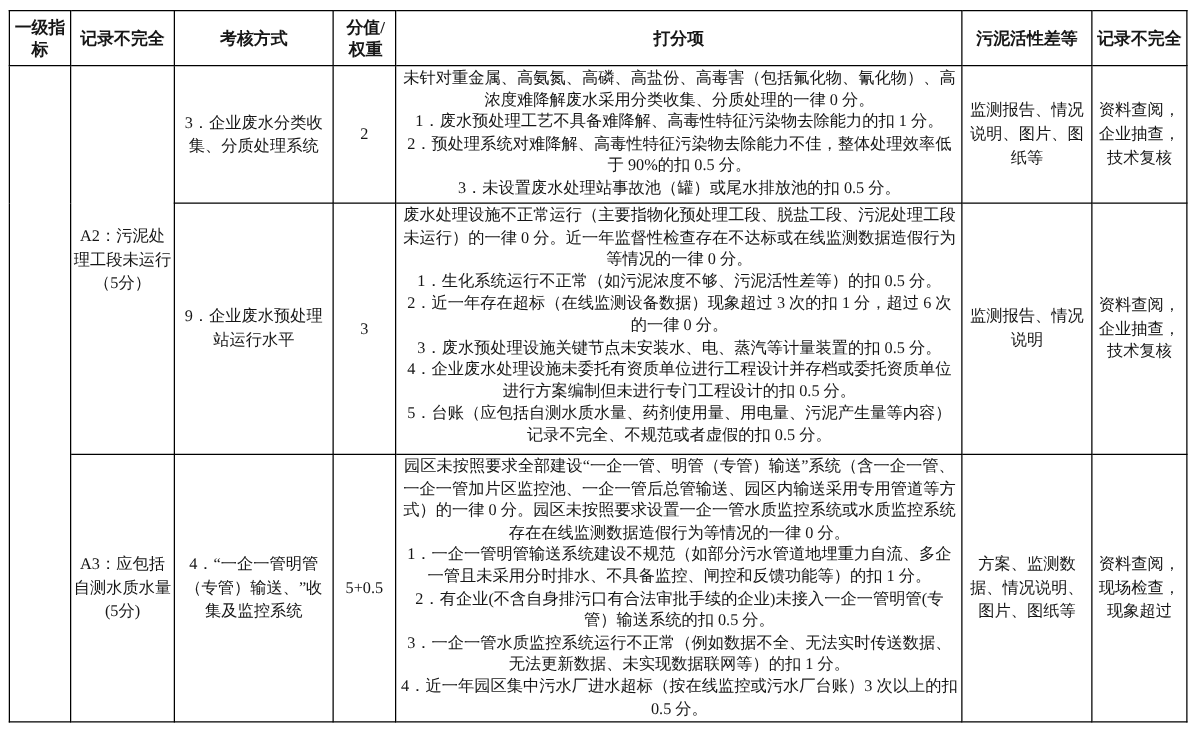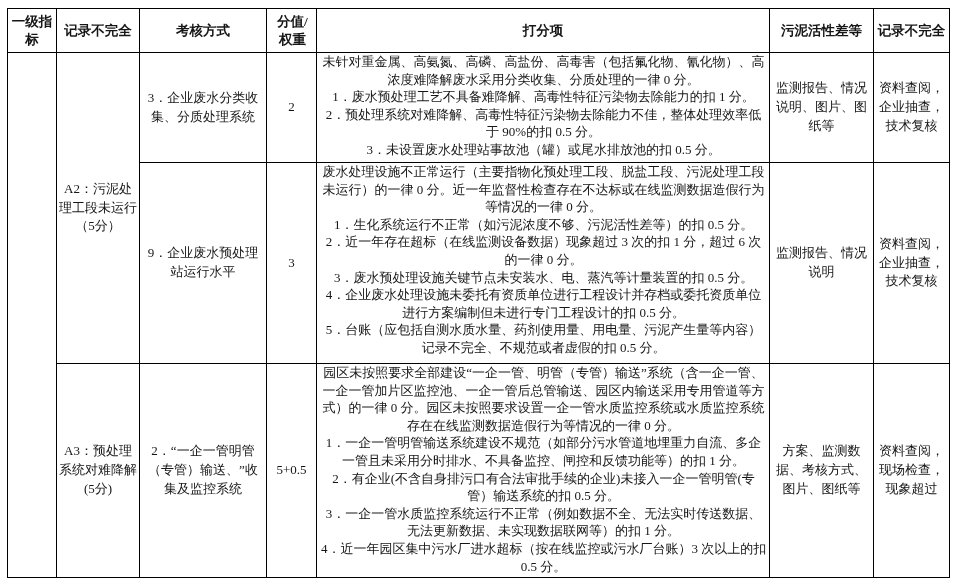--- a/index.html
+++ b/index.html
@@ -93,26 +93,26 @@
         <td class="cell-items">废水处理设施不正常运行（主要指物化预处理工段、脱盐工段、污泥处理工段未运行）的一律 0 分。近一年监督性检查存在不达标或在线监测数据造假行为等情况的一律 0 分。
 1．生化系统运行不正常（如污泥浓度不够、污泥活性差等）的扣 0.5 分。
 2．近一年存在超标（在线监测设备数据）现象超过 3 次的扣 1 分，超过 6 次的一律 0 分。
 3．废水预处理设施关键节点未安装水、电、蒸汽等计量装置的扣 0.5 分。
 4．企业废水处理设施未委托有资质单位进行工程设计并存档或委托资质单位进行方案编制但未进行专门工程设计的扣 0.5 分。
 5．台账（应包括自测水质水量、药剂使用量、用电量、污泥产生量等内容）记录不完全、不规范或者虚假的扣 0.5 分。</td>
         <td class="cell-center">监测报告、情况说明</td>
         <td class="cell-center">资料查阅，企业抽查，技术复核</td>
       </tr>
       <tr class="r3">
-        <td class="cell-center">A3：预处理系统对难降解(5分)</td>
-        <td class="cell-center">2．“一企一管明管（专管）输送、”收集及监控系统</td>
+        <td class="cell-center">A3：应包括自测水质水量(5分)</td>
+        <td class="cell-center">4．“一企一管明管（专管）输送、”收集及监控系统</td>
         <td class="cell-center">5+0.5</td>
         <td class="cell-items">园区未按照要求全部建设“一企一管、明管（专管）输送”系统（含一企一管、一企一管加片区监控池、一企一管后总管输送、园区内输送采用专用管道等方式）的一律 0 分。园区未按照要求设置一企一管水质监控系统或水质监控系统存在在线监测数据造假行为等情况的一律 0 分。
 1．一企一管明管输送系统建设不规范（如部分污水管道地埋重力自流、多企一管且未采用分时排水、不具备监控、闸控和反馈功能等）的扣 1 分。
 2．有企业(不含自身排污口有合法审批手续的企业)未接入一企一管明管(专管）输送系统的扣 0.5 分。
 3．一企一管水质监控系统运行不正常（例如数据不全、无法实时传送数据、无法更新数据、未实现数据联网等）的扣 1 分。
 4．近一年园区集中污水厂进水超标（按在线监控或污水厂台账）3 次以上的扣 0.5 分。</td>
-        <td class="cell-center">方案、监测数据、考核方式、图片、图纸等</td>
+        <td class="cell-center">方案、监测数据、情况说明、图片、图纸等</td>
         <td class="cell-center">资料查阅，现场检查，现象超过</td>
       </tr>
     </tbody>
   </table>
 </div>
 
 </body></html>

